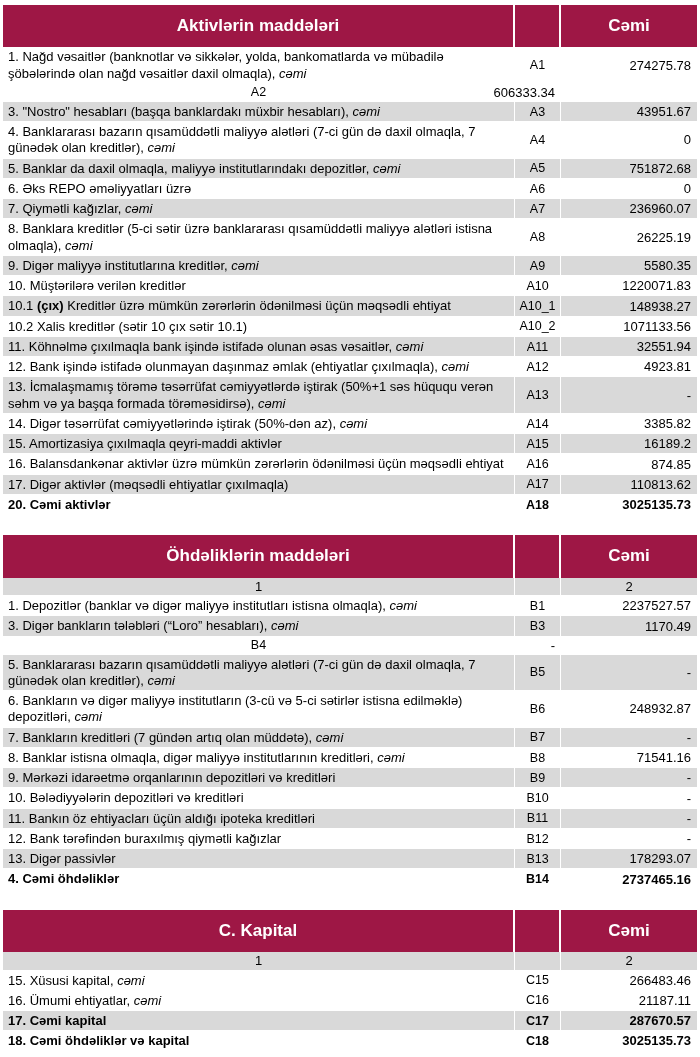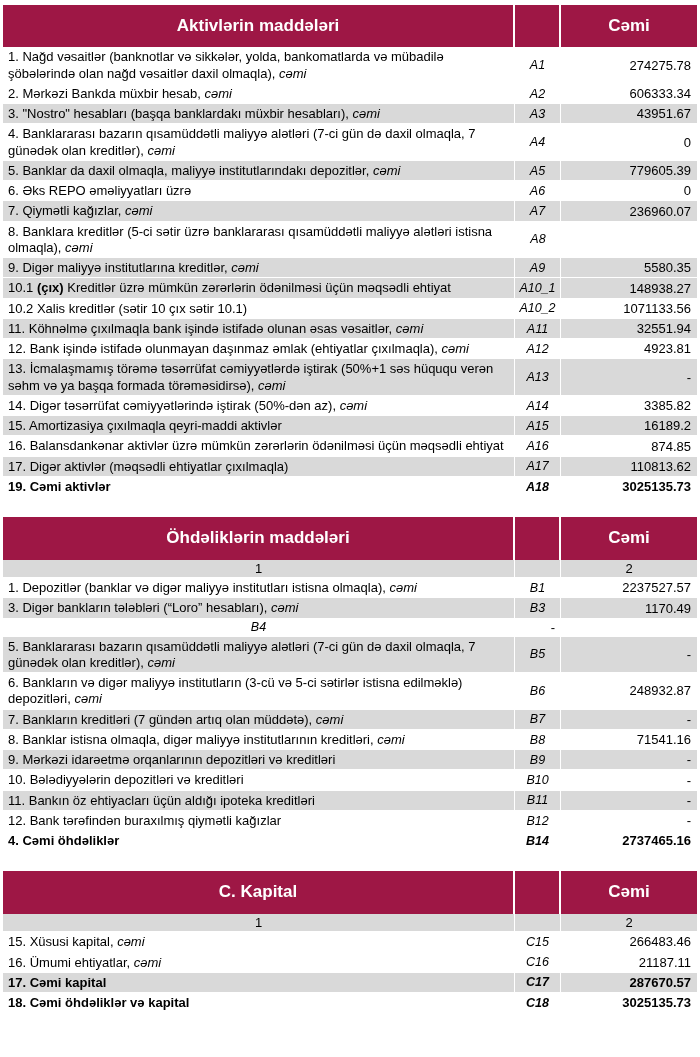--- a/index.html
+++ b/index.html
@@ -67,21 +67,20 @@
     font-size:13px;
     line-height:1.25;
     padding:2px 5px 1px 5px;
   }
   .code-cell{
     font-size:12.5px;
     display:flex;
     align-items:center;
     justify-content:center;
     padding:1px 1px;
-    font-style:italic;
   }
   .value-cell{
     font-size:13px;
     display:flex;
     align-items:center;
     justify-content:flex-end;
     text-align:right;
     padding:1px 6px 1px 2px;
   }
 </style>
@@ -96,58 +95,63 @@
       <div class="cell"></div>
       <div class="cell">Cəmi</div>
     </div>
     <div>
         <div class="grid-row data-row">
           <div class="cell label-cell">1. Nağd vəsaitlər (banknotlar və sikkələr, yolda, bankomatlarda və mübadilə şöbələrində olan nağd vəsaitlər daxil olmaqla), <i>cəmi</i></div>
           <div class="cell code-cell">A1</div>
           <div class="cell value-cell">274275.78</div>
         </div>
         <div class="grid-row data-row">
-          <div class="cell label-cell">2. Mərkəzi Bankda müxbir hesab, <i>cəmi</i></div>
           <div class="cell code-cell">A2</div>
           <div class="cell value-cell">606333.34</div>
         </div>
         <div class="grid-row data-row shaded">
           <div class="cell label-cell">3. "Nostro" hesabları (başqa banklardakı müxbir hesabları), <i>cəmi</i></div>
           <div class="cell code-cell">A3</div>
           <div class="cell value-cell">43951.67</div>
         </div>
         <div class="grid-row data-row">
           <div class="cell label-cell">4. Banklararası bazarın qısamüddətli maliyyə alətləri (7-ci gün də daxil olmaqla, 7 günədək olan kreditlər), <i>cəmi</i></div>
           <div class="cell code-cell">A4</div>
           <div class="cell value-cell">0</div>
         </div>
         <div class="grid-row data-row shaded">
           <div class="cell label-cell">5. Banklar da daxil olmaqla, maliyyə institutlarındakı depozitlər, <i>cəmi</i></div>
           <div class="cell code-cell">A5</div>
-          <div class="cell value-cell">779605.39</div>
+          <div class="cell value-cell">751872.68</div>
         </div>
         <div class="grid-row data-row">
           <div class="cell label-cell">6. Əks REPO əməliyyatları üzrə</div>
           <div class="cell code-cell">A6</div>
           <div class="cell value-cell">0</div>
         </div>
         <div class="grid-row data-row shaded">
           <div class="cell label-cell">7. Qiymətli kağızlar, <i>cəmi</i></div>
           <div class="cell code-cell">A7</div>
           <div class="cell value-cell">236960.07</div>
         </div>
         <div class="grid-row data-row">
           <div class="cell label-cell">8. Banklara kreditlər (5-ci sətir üzrə banklararası qısamüddətli maliyyə alətləri istisna olmaqla), <i>cəmi</i></div>
           <div class="cell code-cell">A8</div>
+          <div class="cell value-cell">26225.19</div>
         </div>
         <div class="grid-row data-row shaded">
           <div class="cell label-cell">9. Digər maliyyə institutlarına kreditlər, <i>cəmi</i></div>
           <div class="cell code-cell">A9</div>
           <div class="cell value-cell">5580.35</div>
         </div>
+        <div class="grid-row data-row">
+          <div class="cell label-cell">10. Müştərilərə verilən kreditlər</div>
+          <div class="cell code-cell">A10</div>
+          <div class="cell value-cell">1220071.83</div>
+        </div>
         <div class="grid-row data-row shaded">
           <div class="cell label-cell">10.1 <b>(çıx)</b> Kreditlər üzrə mümkün zərərlərin ödənilməsi üçün məqsədli ehtiyat</div>
           <div class="cell code-cell">A10_1</div>
           <div class="cell value-cell">148938.27</div>
         </div>
         <div class="grid-row data-row">
           <div class="cell label-cell">10.2 Xalis kreditlər (sətir 10 çıx sətir 10.1)</div>
           <div class="cell code-cell">A10_2</div>
           <div class="cell value-cell">1071133.56</div>
         </div>
@@ -180,21 +184,21 @@
           <div class="cell label-cell">16. Balansdankənar aktivlər üzrə mümkün zərərlərin ödənilməsi üçün məqsədli ehtiyat</div>
           <div class="cell code-cell">A16</div>
           <div class="cell value-cell">874.85</div>
         </div>
         <div class="grid-row data-row shaded">
           <div class="cell label-cell">17. Digər aktivlər (məqsədli ehtiyatlar çıxılmaqla)</div>
           <div class="cell code-cell">A17</div>
           <div class="cell value-cell">110813.62</div>
         </div>
         <div class="grid-row data-row bold">
-          <div class="cell label-cell">19. Cəmi aktivlər</div>
+          <div class="cell label-cell">20. Cəmi aktivlər</div>
           <div class="cell code-cell">A18</div>
           <div class="cell value-cell">3025135.73</div>
         </div>
       </div>
   </section>
 
   <section class="section">
     <div class="grid-row header-row">
       <div class="cell">Öhdəliklərin maddələri</div>
       <div class="cell"></div>
@@ -252,20 +256,25 @@
         </div>
         <div class="grid-row data-row shaded">
           <div class="cell label-cell">11. Bankın öz ehtiyacları üçün aldığı ipoteka kreditləri</div>
           <div class="cell code-cell">B11</div>
           <div class="cell value-cell">-</div>
         </div>
         <div class="grid-row data-row">
           <div class="cell label-cell">12. Bank tərəfindən buraxılmış qiymətli kağızlar</div>
           <div class="cell code-cell">B12</div>
           <div class="cell value-cell">-</div>
+        </div>
+        <div class="grid-row data-row shaded">
+          <div class="cell label-cell">13. Digər passivlər</div>
+          <div class="cell code-cell">B13</div>
+          <div class="cell value-cell">178293.07</div>
         </div>
         <div class="grid-row data-row bold">
           <div class="cell label-cell">4. Cəmi öhdəliklər</div>
           <div class="cell code-cell">B14</div>
           <div class="cell value-cell">2737465.16</div>
         </div>
       </div>
   </section>
 
   <section class="section">

